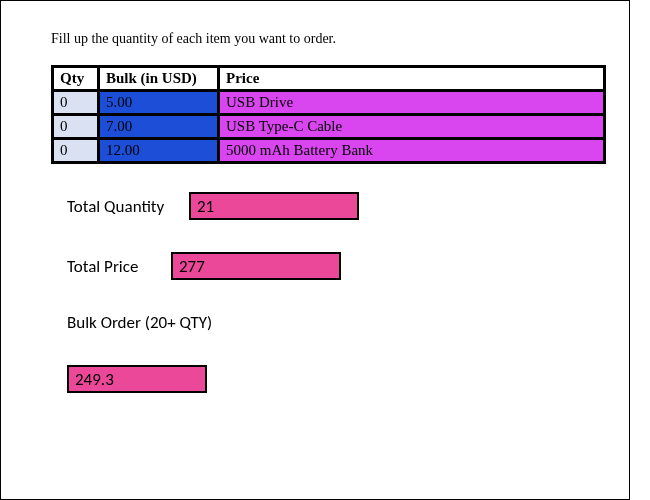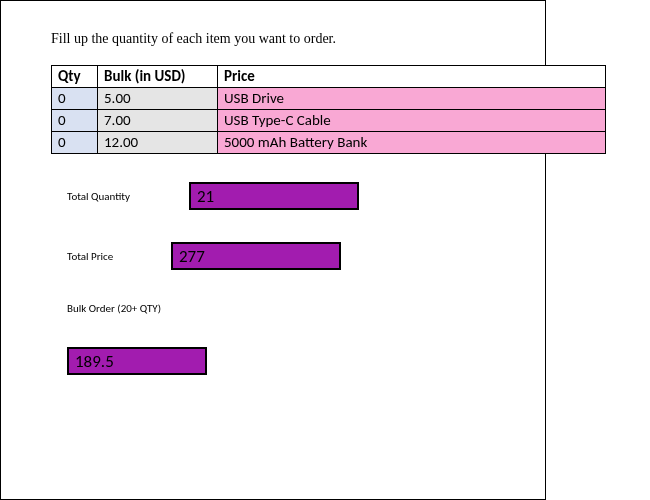--- a/index.html
+++ b/index.html
@@ -4,78 +4,79 @@
 <style>
   * { box-sizing: border-box; }
   body {
     margin: 0;
     font-family: Calibri, "Segoe UI", Arial, sans-serif;
     font-size: 15px;
     color: #000;
     background: #fff;
   }
   .page {
-    width: 546px;
+    width: 630px;
     height: 500px;
     border: 1px solid #000;
     padding: 30px 40px 20px 50px;
     position: relative;
   }
   .instruction {
     font-family: Georgia, "Times New Roman", serif;
     font-size: 14px;
     margin-bottom: 18px;
   }
   table.order {
     border-collapse: collapse;
     width: 555px;
     margin-bottom: 28px;
   }
   table.order th, table.order td {
-    border: 1px solid #000000;
+    border: 3px solid #000000;
     padding: 1px 6px;
     font-size: 15px;
     text-align: left;
     height: 21px;
     line-height: 19px;
+    font-family: Liberation Serif, serif;
   }
   table.order th {
     font-weight: 700;
     background: #fff;
   }
   .col-qty { width: 46px; }
   .col-price { width: 120px; }
   .qty-cell {
     background: #d9e1f2;
     text-align: right;
     padding-right: 4px;
   }
   .price-cell {
-    background: #e5e5e5;
+    background: #1d4ed8;
     text-align: left;
     padding-left: 6px;
   }
-  .item-cell { background: #f9a8d4; }
+  .item-cell { background: #d946ef; }
   .summary-row {
     display: flex;
     align-items: center;
     margin-bottom: 32px;
     margin-left: 16px;
   }
   .summary-label {
-    font-size: 11px;
+    font-size: 17px;
     padding-right: 12px;
   }
   .summary-box {
     border: 2.5px solid #000;
     padding: 2px 6px;
     font-size: 17px;
     height: 28px;
     line-height: 22px;
-    background: #a21caf;
+    background: #ec4899;
   }
   .box-w170 { width: 170px; }
   .box-w140 { width: 140px; }
   .row-tq .summary-label { width: 122px; }
   .row-tp .summary-label { width: 104px; }
   .row-bulk .summary-label { width: 254px; }
   .row-disc .summary-label { width: 254px; }
 </style>
 </head>
 <body>
@@ -119,16 +120,16 @@
   <div class="summary-row row-tp">
     <div class="summary-label">Total Price</div>
     <div class="summary-box box-w170">277</div>
   </div>
 
   <div class="summary-row row-bulk">
     <div class="summary-label">Bulk Order (20+ QTY)</div>
   </div>
 
   <div class="summary-row row-disc">
-    <div class="summary-box box-w140">189.5</div>
+    <div class="summary-box box-w140">249.3</div>
   </div>
 
 </div>
 
 </body></html>

